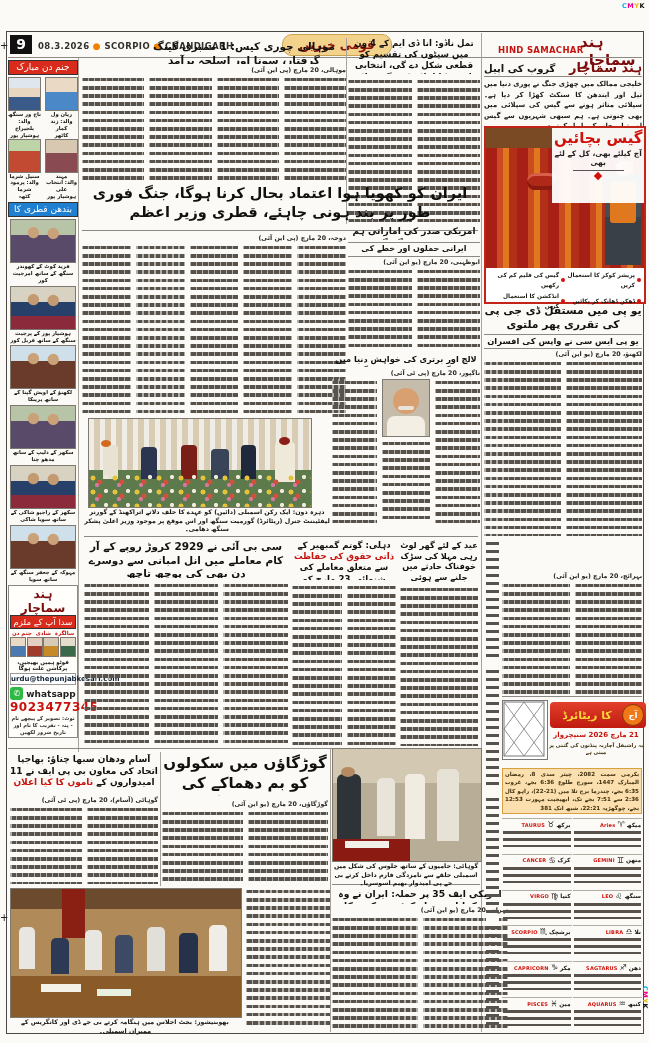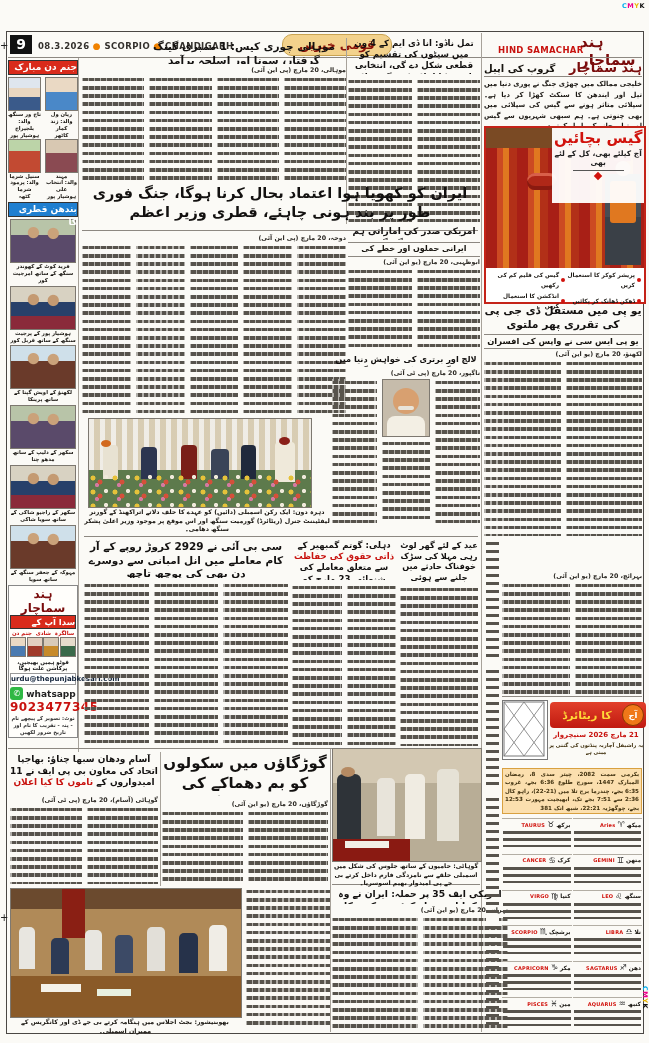--- a/index.html
+++ b/index.html
@@ -30,21 +30,21 @@
   .ucol{flex:1;
     background-image:
       repeating-linear-gradient(90deg, rgba(251,250,246,.55) 0 1.5px, transparent 1.5px 6px),
       repeating-linear-gradient(180deg, transparent 0 1.8px, #57534c 1.8px 5.4px, transparent 5.4px 8.2px);}
   .cap{font-size:6.3px;font-weight:bold;text-align:center;direction:rtl;color:#17140f;line-height:1.35;}
   .subhead{font-size:8px;font-weight:bold;text-align:center;direction:rtl;color:#17140f;
            border-top:1px solid #8d8881;border-bottom:1px solid #8d8881;line-height:1.45;overflow:hidden;}
   .ph{border:1px solid #7d7870;}
   
   #sidebar{left:8px;top:60px;width:70px;height:692px;}
-  .sb-banner{height:13px;color:#fff;font-weight:bold;font-size:9px;line-height:13px;
+  .sb-banner{height:13px;color:#fff;font-weight:normal;font-size:9px;text-align:center;line-height:13px;
              direction:rtl;border:1px solid #333;}
   .sb-red{background:#d92b1b;}
   .sb-blue{background:#1f7fd0;}
   .bday-grid{display:flex;flex-wrap:wrap;direction:rtl;justify-content:space-between;padding:2px 0;}
   .bday-cell{width:33px;}
   .bph{width:31px;height:32px;margin:0 auto;}
   .b0{background:linear-gradient(180deg,#ead9c4 0 45%,#4a88c8 45% 100%);}
   .b1{background:linear-gradient(180deg,#dfe6ee 0 30%,#e8d6c0 30% 60%,#3a5a8a 60% 100%);}
   .b2{background:linear-gradient(180deg,#d8c8b2 0 40%,#8a4a52 40% 100%);}
   .b3{background:linear-gradient(180deg,#bcd4a8 0 35%,#c24a32 35% 100%);}

